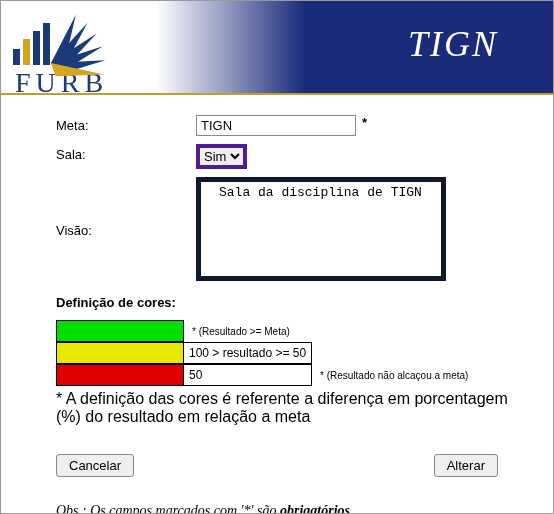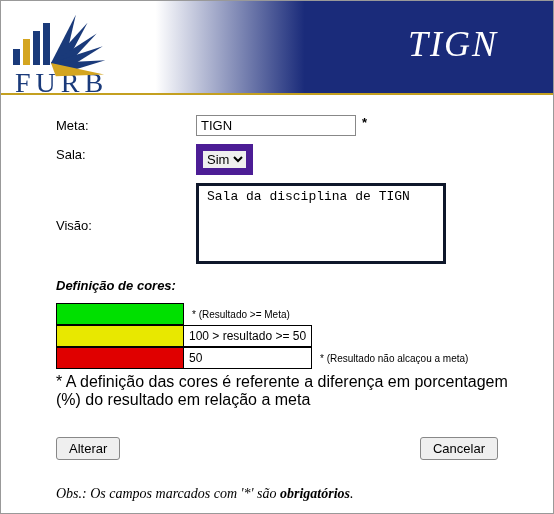--- a/index.html
+++ b/index.html
@@ -102,37 +102,36 @@
       font-family: Arial, sans-serif;
       font-size: 13px;
       padding: 2px 4px;
       border: 1px solid #888;
     }
     .sala-input { width: 160px; }
     .req { margin-left: 6px; font-weight: bold; }
     .select {
       font-family: Arial, sans-serif;
       font-size: 13px;
-      border: 7px solid #4c1d95;
+      border: 4px solid #4c1d95;
     }
     .visao-row { align-items: center; }
     .textarea {
       width: 250px;
-      height: 81px;
+      height: 104px;
       font-family: "Courier New", monospace;
       font-size: 13px;
-      padding: 3px 8px;
-      border: 3px solid #0f172a;
+      padding: 3px 18px;
+      border: 5px solid #0f172a;
       resize: none;
       overflow-y: scroll;
     }
     .section-title {
       font-weight: bold;
       margin: 14px 0 10px 0;
-      font-style: italic;
     }
     .color-row {
       display: flex;
       align-items: center;
       margin-bottom: 0;
     }
     .swatch {
       width: 128px;
       height: 22px;
       border: 1px solid #000;
@@ -239,21 +238,21 @@
   </div>
   <div class="color-row">
     <div class="swatch sw-red"></div>
     <input class="color-input" value="50" style="">
     <span class="color-note">* (Resultado não alcaçou a meta)</span>
   </div>
 
   <div class="footnote">* A definição das cores é referente a diferença em porcentagem (%) do resultado em relação a meta</div>
 
   <div class="button-row">
+    <button class="btn">Cancelar</button>
     <button class="btn">Alterar</button>
-    <button class="btn">Cancelar</button>
   </div>
 
   <div class="obs">
     <span>Obs.: Os campos marcados com '*' são </span><strong>obrigatórios</strong><span>.</span>
   </div>
 
 </div>
 
 </body></html>

